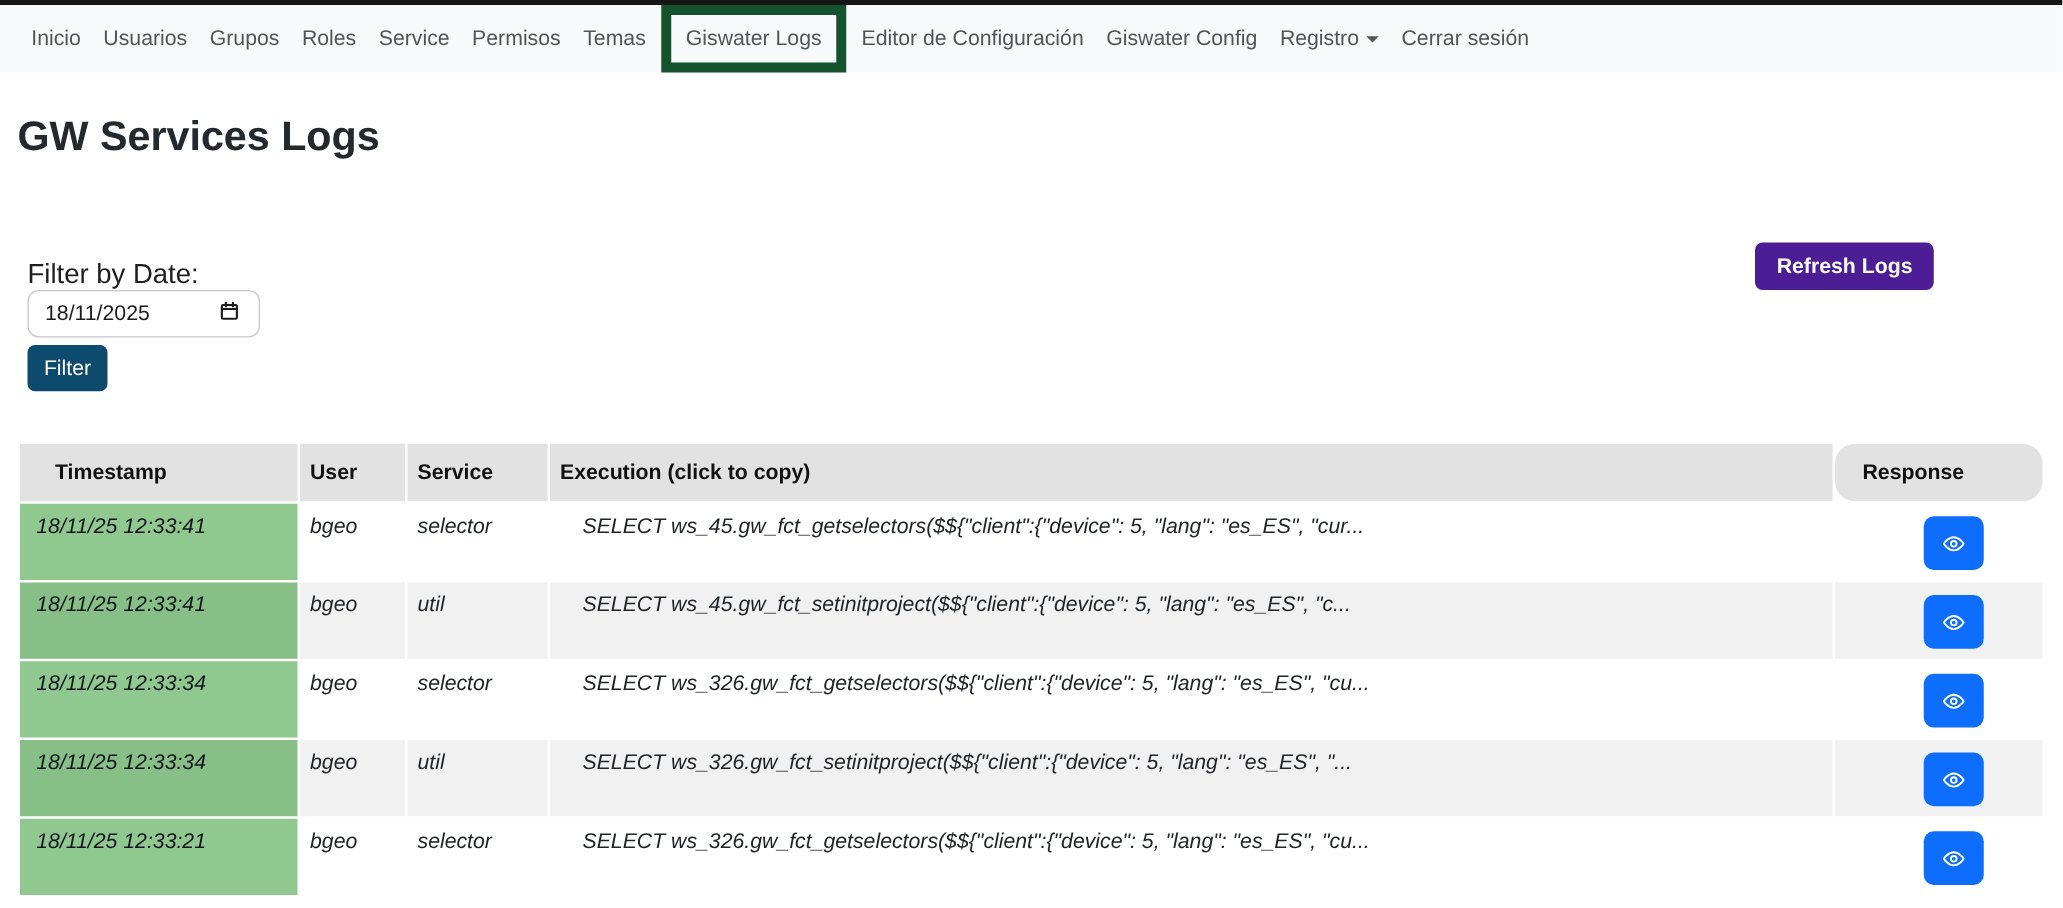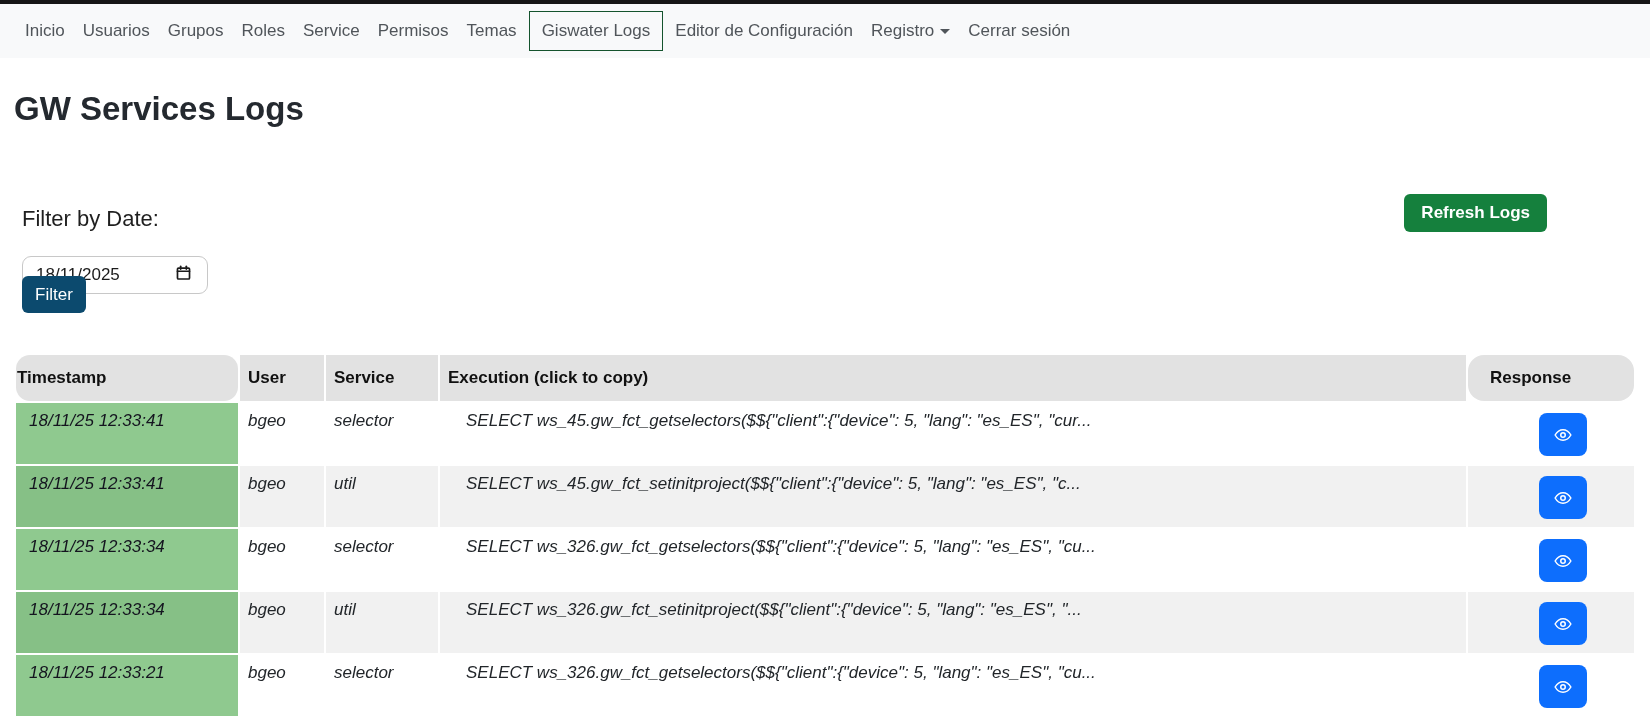--- a/index.html
+++ b/index.html
@@ -21,21 +21,21 @@
   }
   .nav-item {
     font-size: 17px;
     color: #50555a;
     text-decoration: none;
     padding: 9px 9px;
     white-space: nowrap;
     cursor: pointer;
   }
   .nav-item.highlighted {
-    border: 1px solid #14532d;
+    border: 8px solid #14532d;
     padding: 9px 12px;
     margin: 0 3px;
   }
   .caret-down {
     display: inline-block;
     width: 0; height: 0;
     border-left: 5px solid transparent;
     border-right: 5px solid transparent;
     border-top: 5px solid #50555a;
     margin-left: 6px;
@@ -65,21 +65,20 @@
     border: 1px solid #c8c8c8;
     border-radius: 9px;
     background: #fff;
     display: flex;
     align-items: center;
     justify-content: space-between;
     padding: 0 15px 0 13px;
     font-size: 17px;
     color: #1b1b1b;
     cursor: pointer;
-    margin-top: 24px;
   }
   .btn {
     border: none;
     border-radius: 6px;
     color: #fff;
     font-size: 17px;
     font-family: "Liberation Sans", sans-serif;
     cursor: pointer;
   }
   .filter-btn {
@@ -89,41 +88,41 @@
     width: 64px;
     height: 37px;
     background: #0c4a6e;
   }
   .refresh-btn {
     position: absolute;
     right: 103px;
     top: 194px;
     height: 38px;
     padding: 0 17px;
-    background: #15803d;
+    background: #4c1d95;
     font-weight: 700;
   }
   .logs-table {
     position: absolute;
     left: 14px;
     top: 353px;
     width: 1622px;
     border-collapse: separate;
     border-spacing: 2px;
     table-layout: fixed;
     font-size: 17px;
   }
   .logs-table th {
     background: #e2e2e2;
     font-weight: 700;
     text-align: left;
     padding: 13px 8px;
     color: #111;
   }
-  .logs-table th.ts-head { padding-left: 1px; border-radius: 14px; }
+  .logs-table th.ts-head { padding-left: 28px; }
   .logs-table th.resp-head { padding-left: 22px; border-radius: 16px; }
   .logs-table td {
     padding: 8px 8px;
     vertical-align: top;
     background: #fff;
     font-style: italic;
   }
   .logs-table tr.log-row { height: 61px; }
   .logs-table td.ts-cell { background: #8fc98f; padding-left: 13px; color: #14141f; }
   .logs-table tr:nth-child(even) td.ts-cell { background: #86c086; }
@@ -162,20 +161,21 @@
 <nav class="navbar">
   <a class="nav-item">Inicio</a>
   <a class="nav-item">Usuarios</a>
   <a class="nav-item">Grupos</a>
   <a class="nav-item">Roles</a>
   <a class="nav-item">Service</a>
   <a class="nav-item">Permisos</a>
   <a class="nav-item">Temas</a>
   <a class="nav-item highlighted">Giswater Logs</a>
   <a class="nav-item">Editor de Configuración</a>
+  <a class="nav-item">Giswater Config</a>
   <a class="nav-item"><span>Registro</span><span class="caret-down"></span></a>
   <a class="nav-item">Cerrar sesión</a>
 </nav>
 
 <h1 class="page-title">GW Services Logs</h1>
 
 <div class="filter-label">Filter by Date:</div>
 
 <div class="date-input">
   <span>18/11/2025</span>

